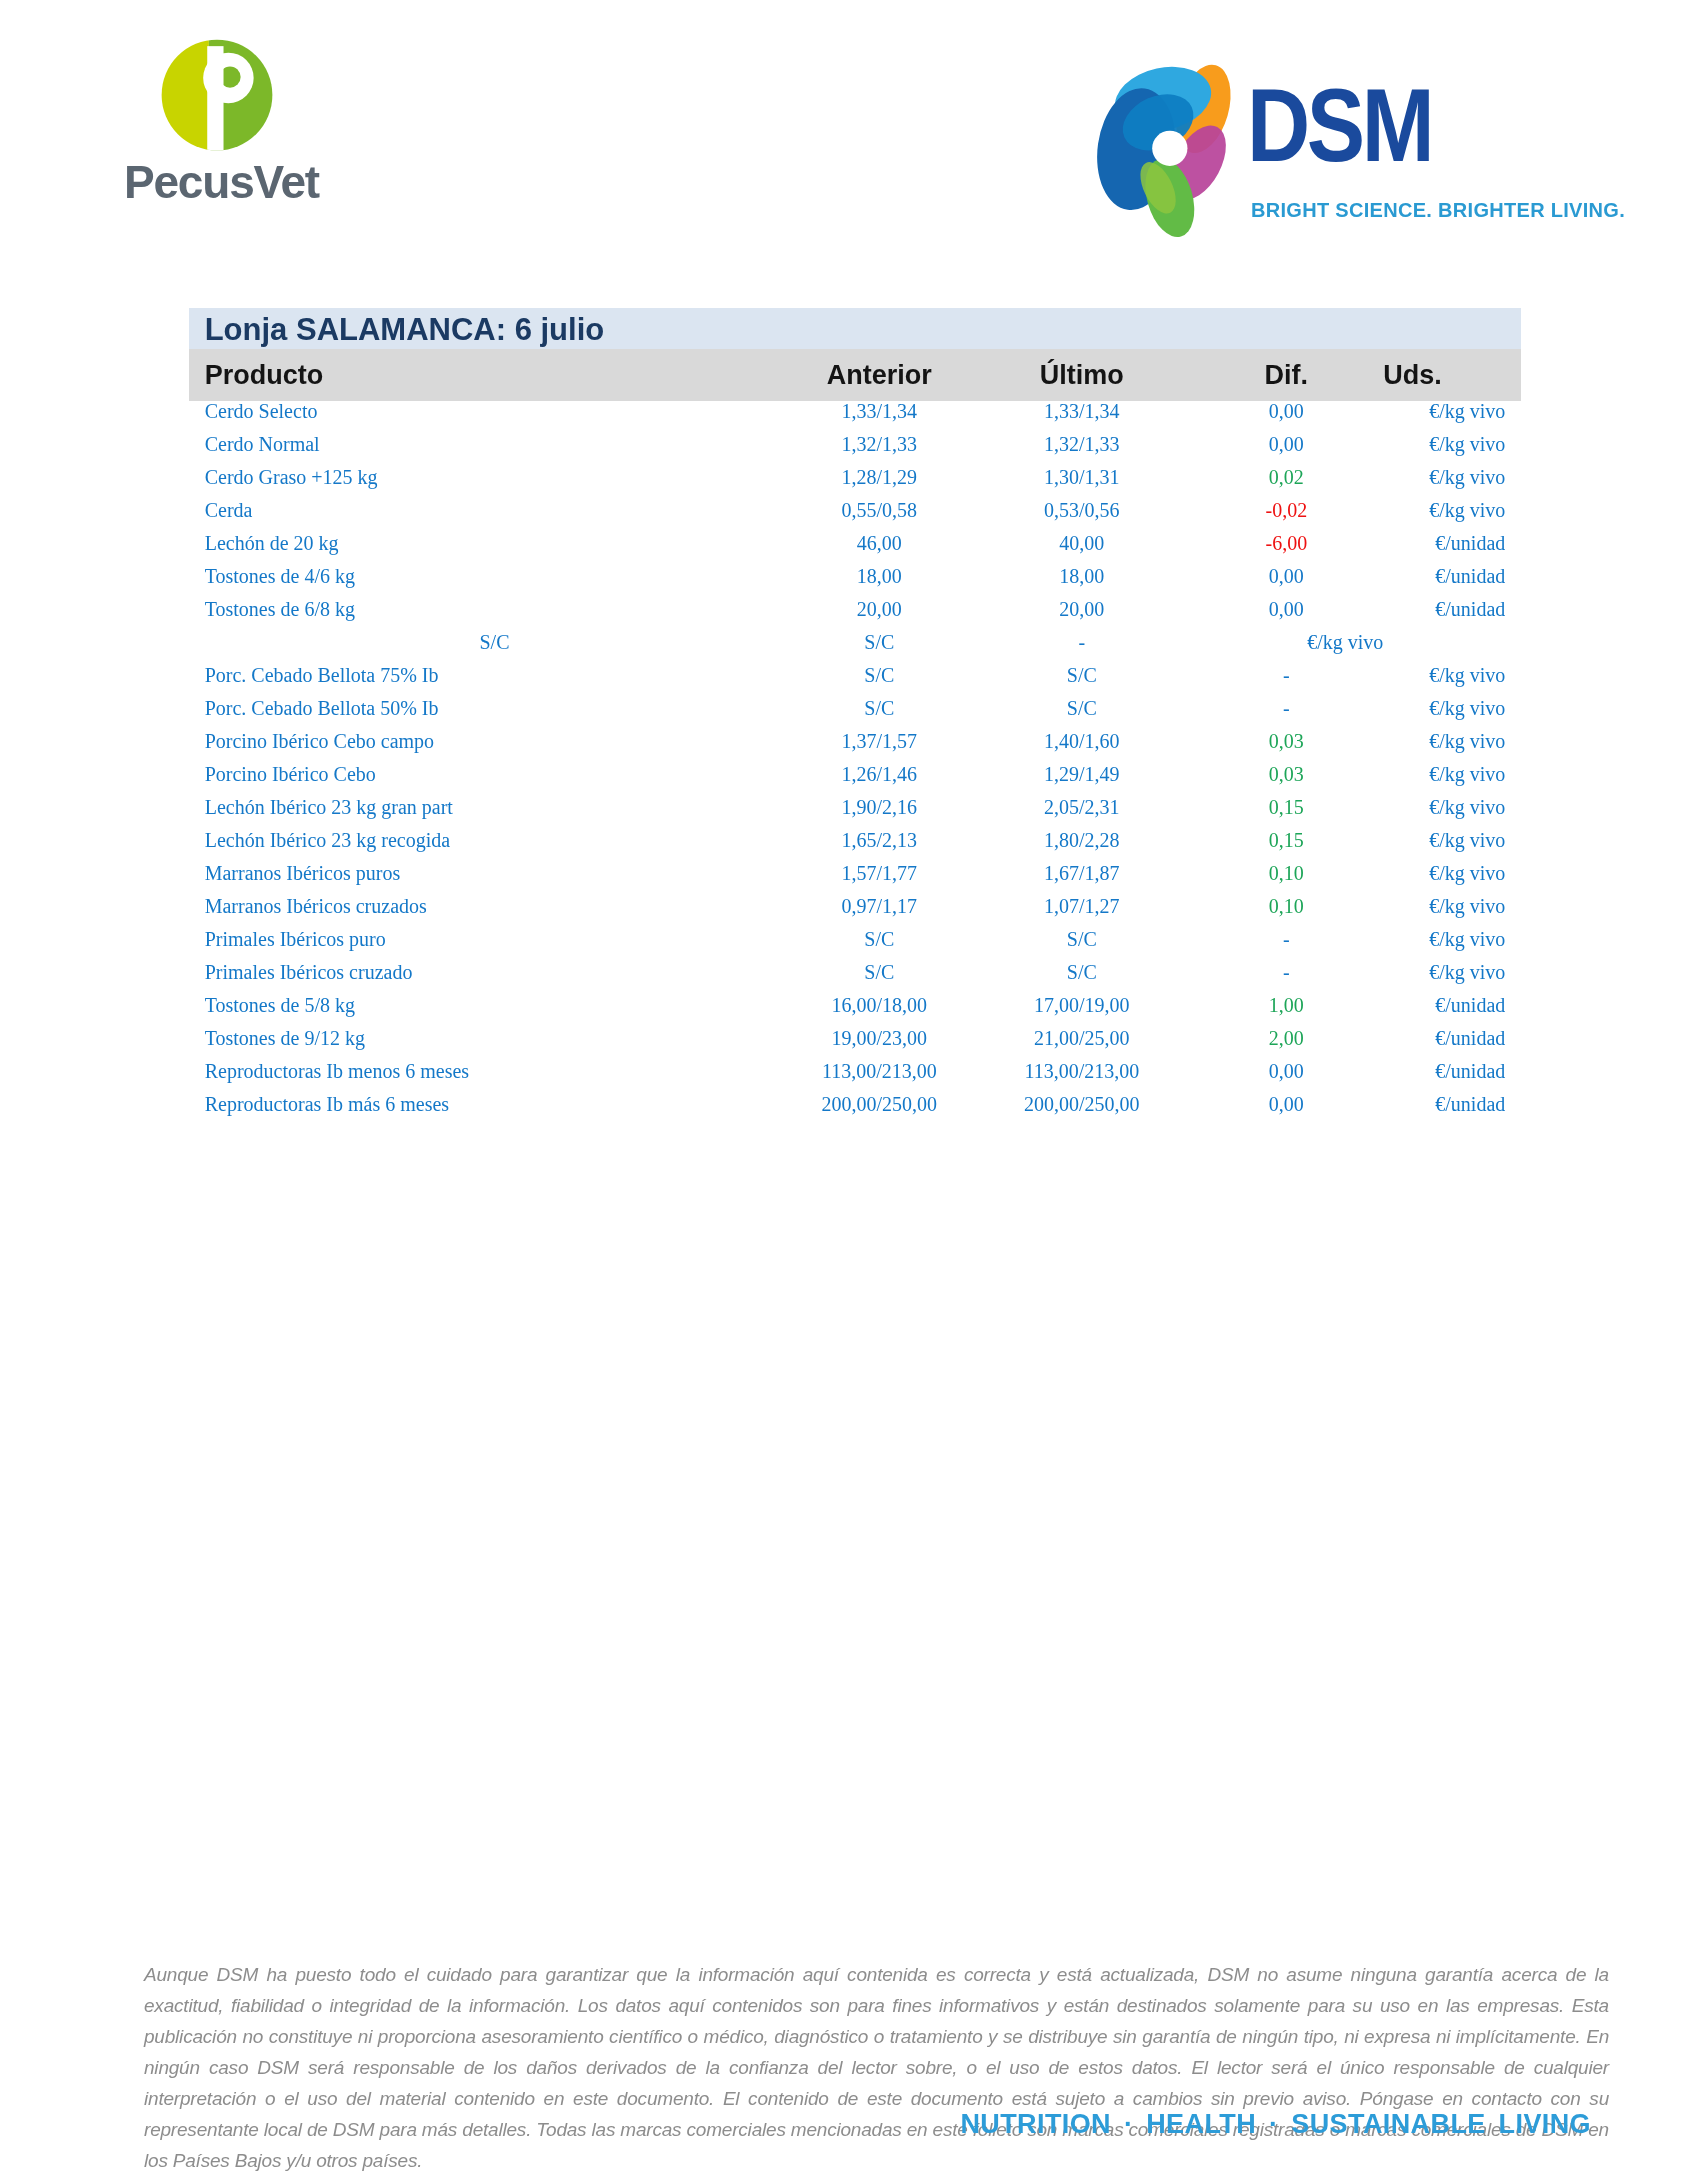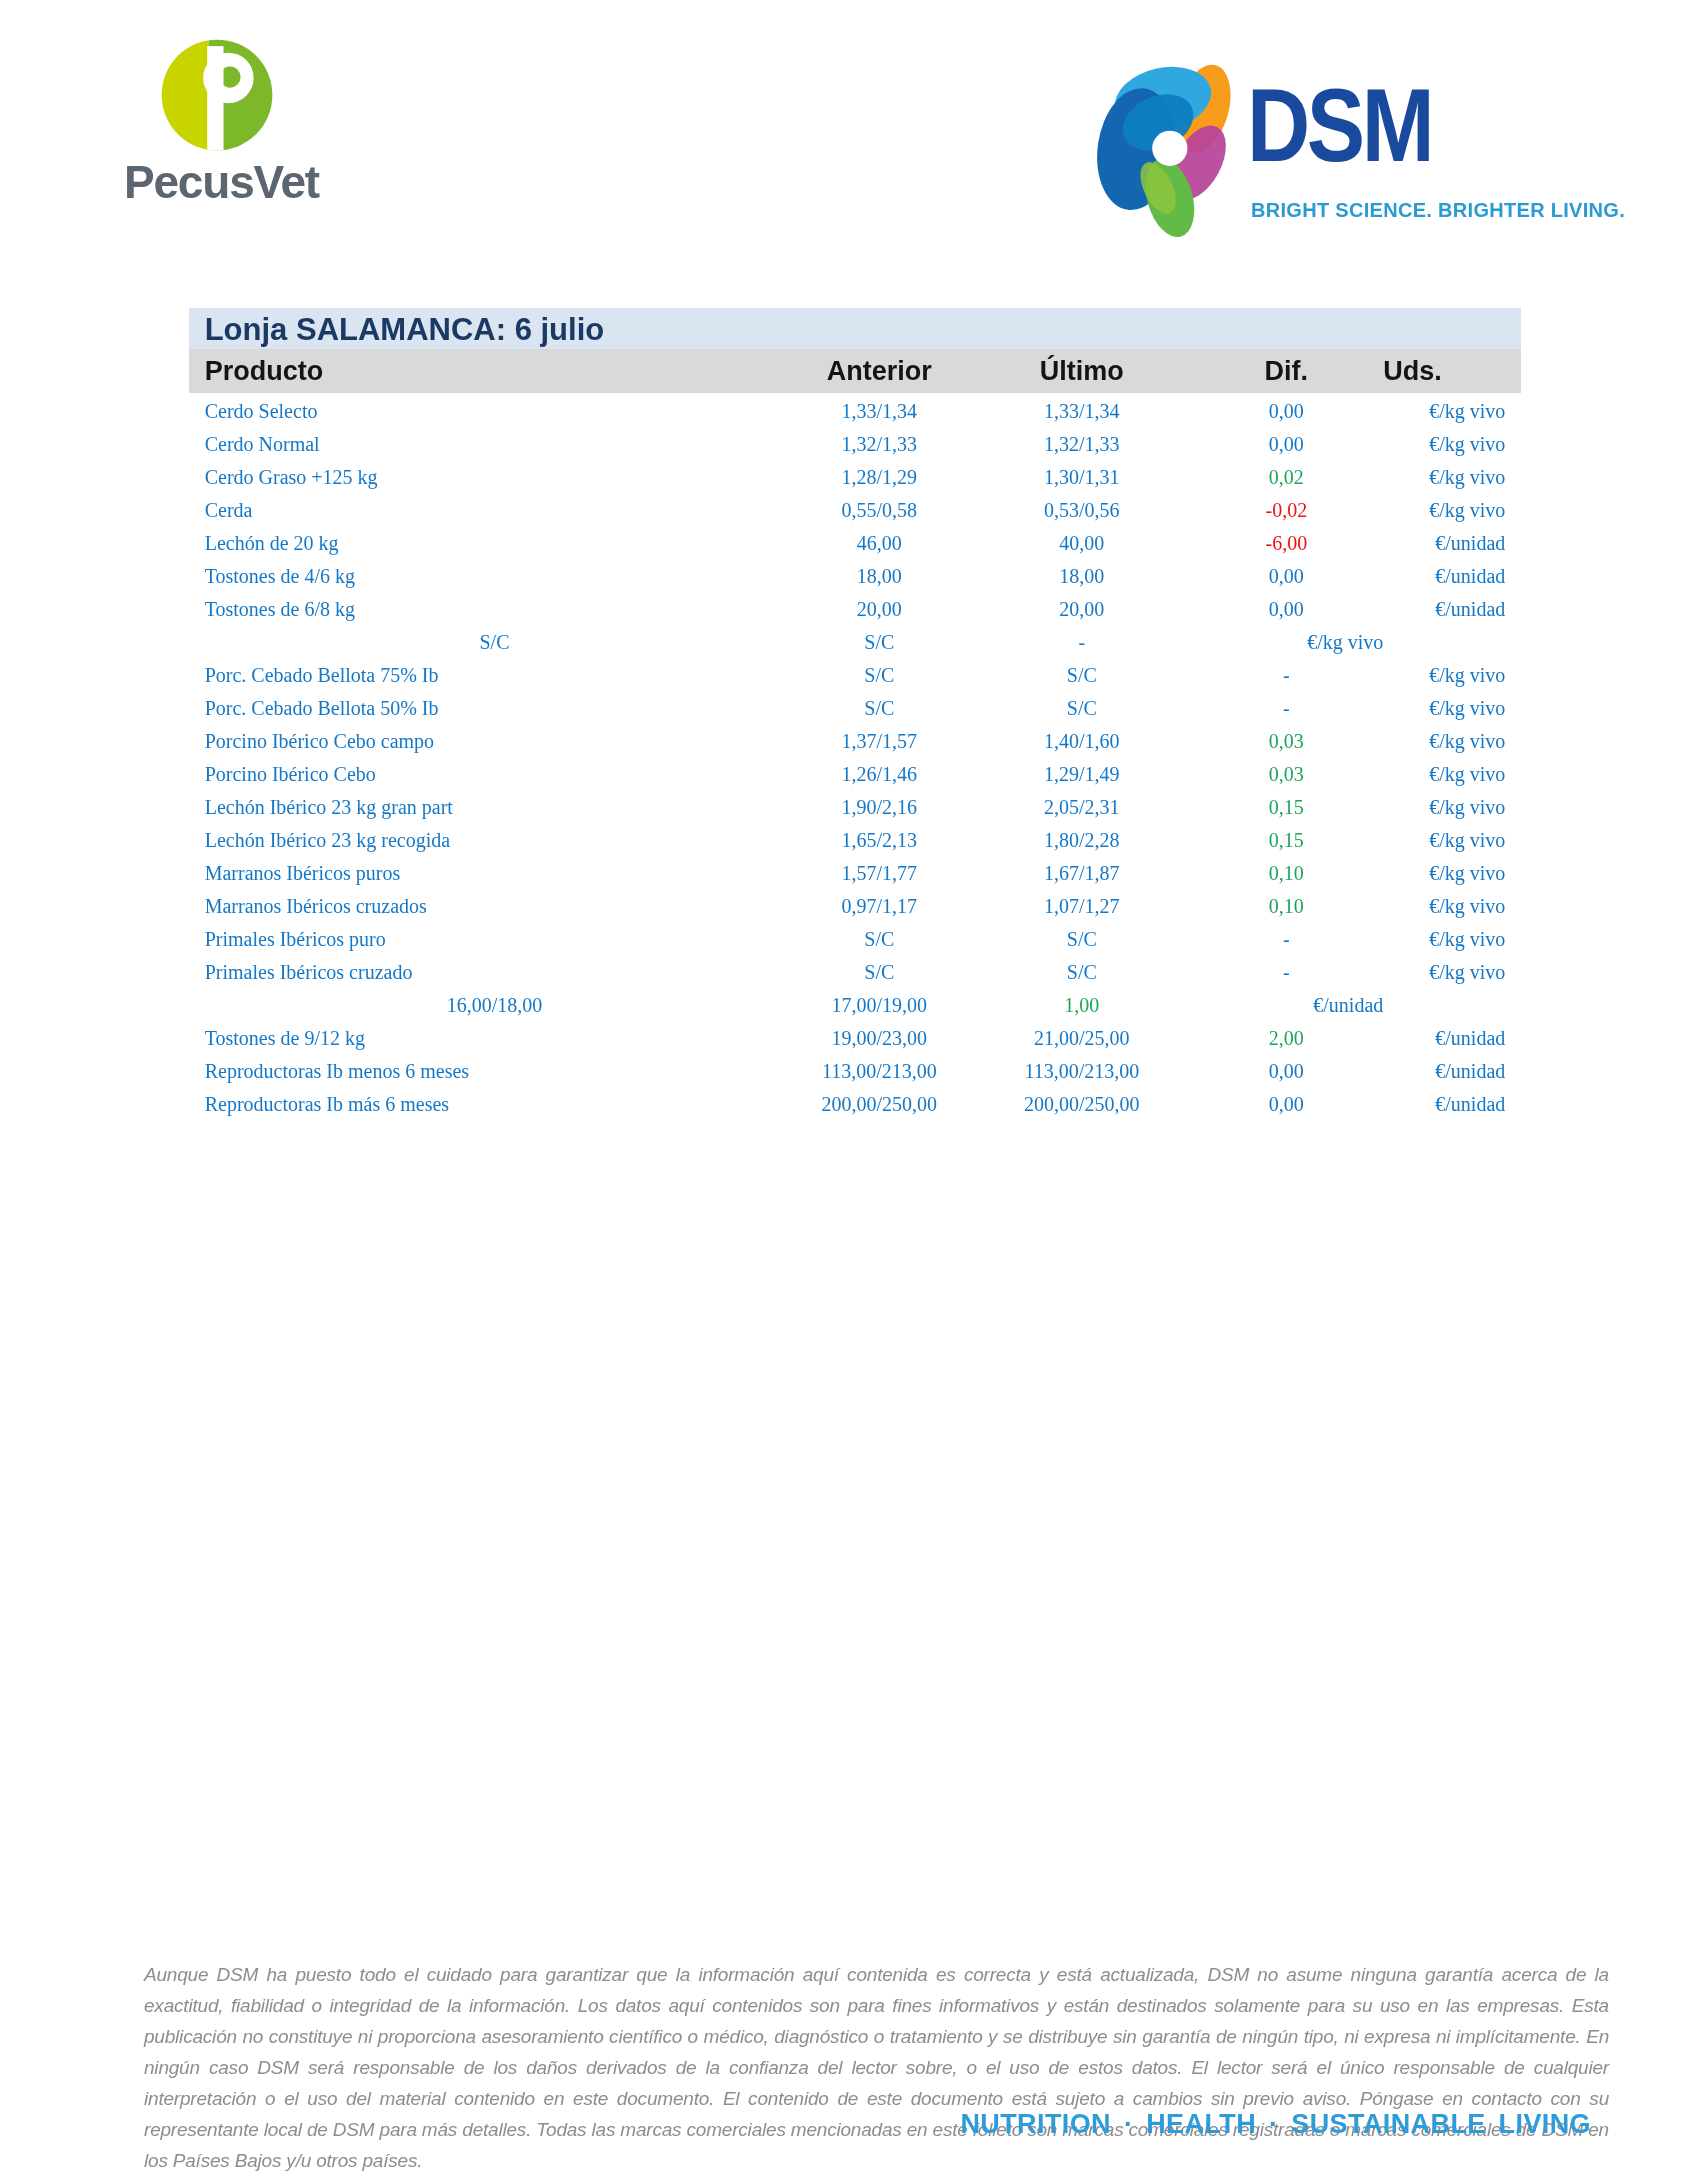--- a/index.html
+++ b/index.html
@@ -25,21 +25,21 @@
     font-size:20px;font-weight:bold;color:#2a9ad2;letter-spacing:0.3px;
   }
 
   
   .t-title{
     position:absolute;left:189px;top:308px;width:1332px;height:52px;
     background:#dbe5f1;color:#1b3a63;font-size:31px;font-weight:bold;
     line-height:43px;padding-left:15.7px;box-sizing:border-box;
   }
   .t-head{
-    position:absolute;left:189px;top:349px;width:1332px;height:44px;
+    position:absolute;left:189px;top:349px;width:1332px;height:52px;
     background:#d9d9d9;display:grid;grid-template-columns:1fr 190px 215px 194px 122px;
     align-items:center;font-size:27px;font-weight:bold;color:#141414;
     padding:0 15.7px;box-sizing:border-box;
   }
   .t-body{position:absolute;left:189px;top:395px;width:1332px;}
   .trow{
     display:grid;grid-template-columns:1fr 190px 215px 194px 122px;
     height:33px;align-items:center;font-size:20px;color:#1478c8;
     padding:0 15.7px;box-sizing:border-box;font-family:Liberation Serif, serif;
   }
@@ -248,20 +248,21 @@
 
     <div class="trow">
       <div class="c prod">Primales Ibéricos cruzado</div>
       <div class="c num">S/C</div>
       <div class="c num">S/C</div>
       <div class="c num dif">-</div>
       <div class="c uds">€/kg vivo</div>
     </div>
 
     <div class="trow">
+      <div class="c prod">Tostones de 5/8 kg</div>
       <div class="c num">16,00/18,00</div>
       <div class="c num">17,00/19,00</div>
       <div class="c num dif up">1,00</div>
       <div class="c uds">€/unidad</div>
     </div>
 
     <div class="trow">
       <div class="c prod">Tostones de 9/12 kg</div>
       <div class="c num">19,00/23,00</div>
       <div class="c num">21,00/25,00</div>

